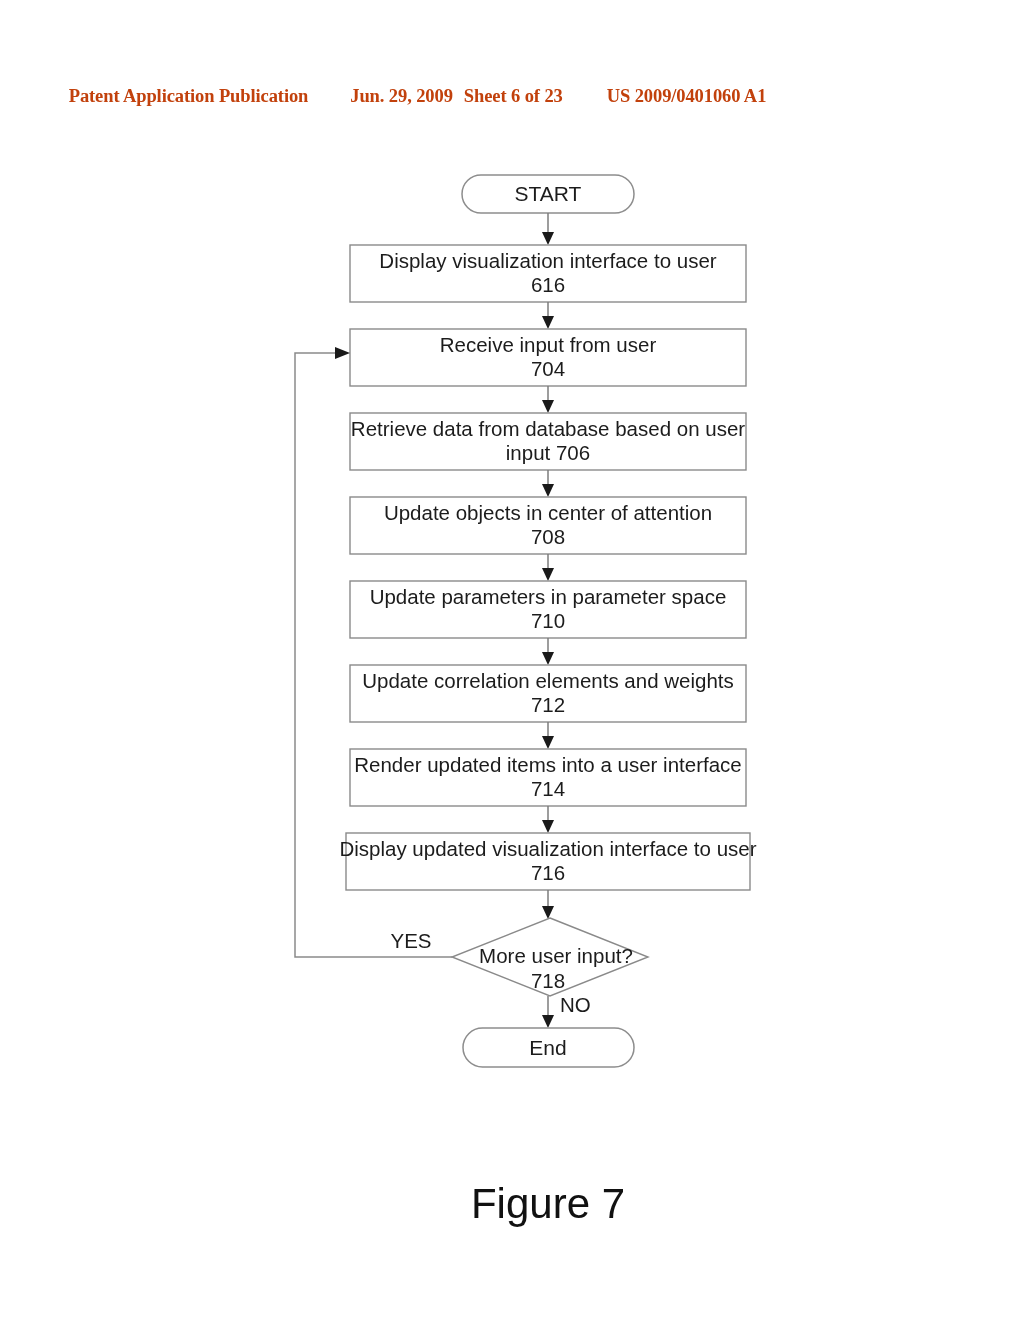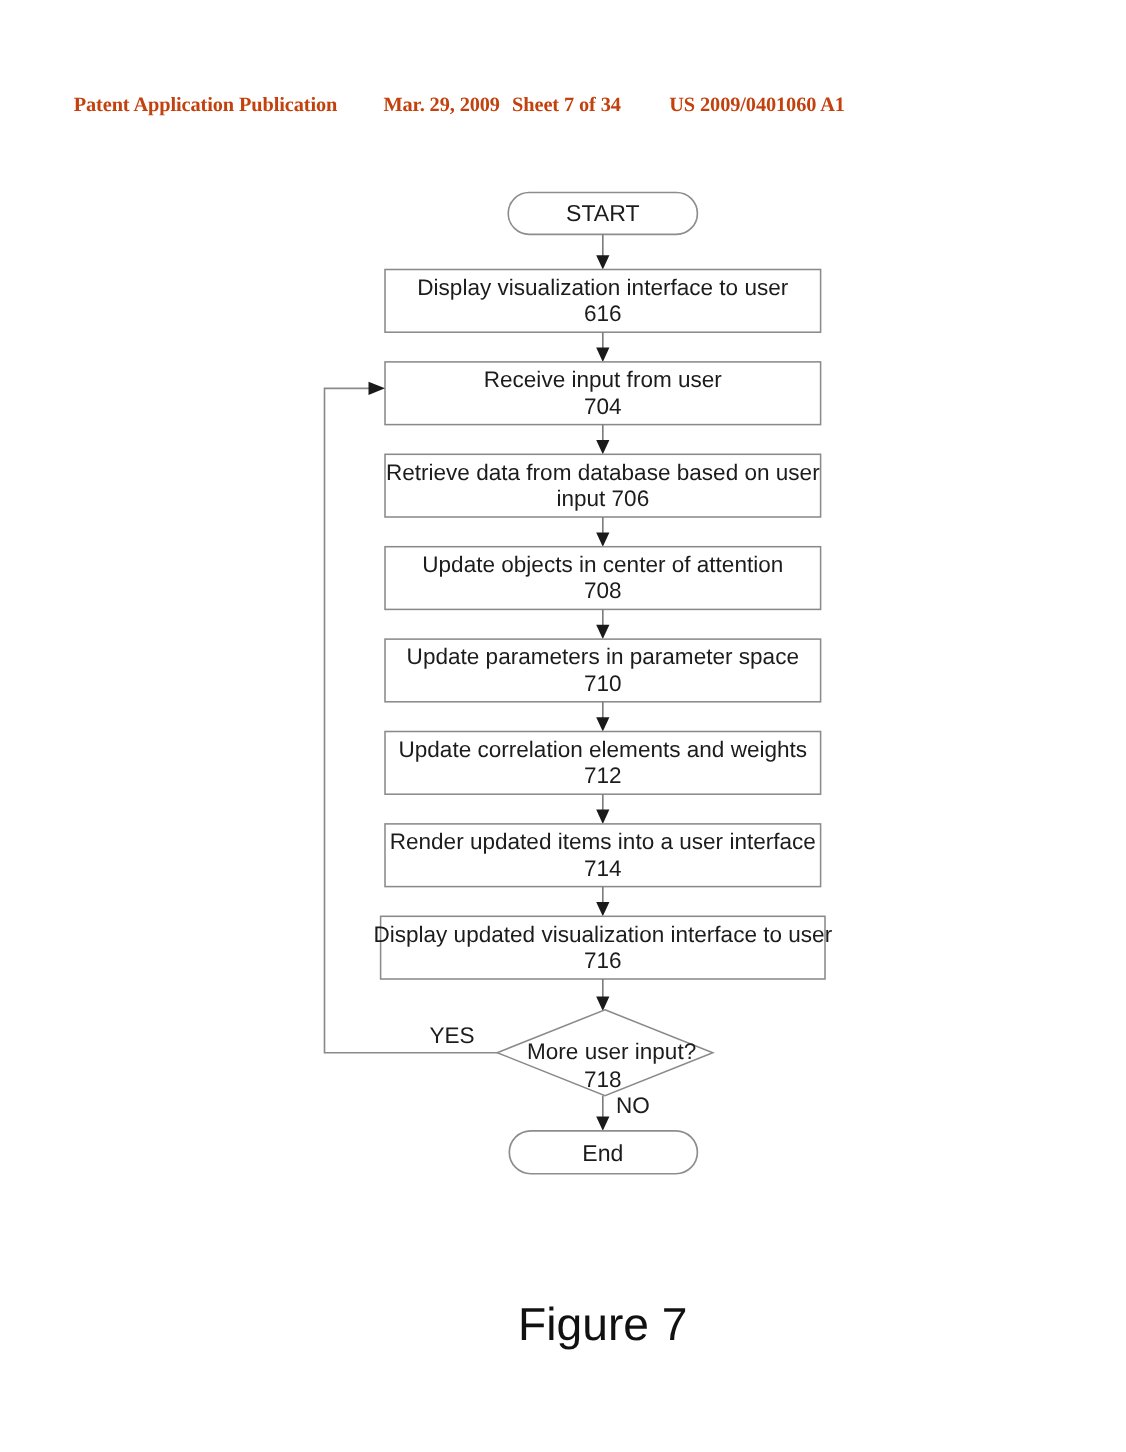--- a/index.html
+++ b/index.html
@@ -108,22 +108,22 @@
     font-size: 42px;
     text-anchor: middle;
     fill: #111111;
   }
 </style>
 </head>
 <body>
 
 <div class="page-header">
   <span class="hd-pub">Patent Application Publication</span>
-  <span class="hd-date">Mar. 29, 2009</span>
-  <span class="hd-sheet">Sheet 7 of 34</span>
+  <span class="hd-date">Jun. 29, 2009</span>
+  <span class="hd-sheet">Sheet 6 of 23</span>
   <span class="hd-number">US 2009/0401060 A1</span>
 </div>
 
 <div class="figure-wrap">
   <svg class="flowchart" viewBox="0 0 1024 1320">
 
     <g>
       <rect class="terminal-shape" x="462" y="175" width="172" height="38" rx="19" ry="19"></rect>
       <text class="terminal-label" x="548" y="201">START</text>
     </g>

